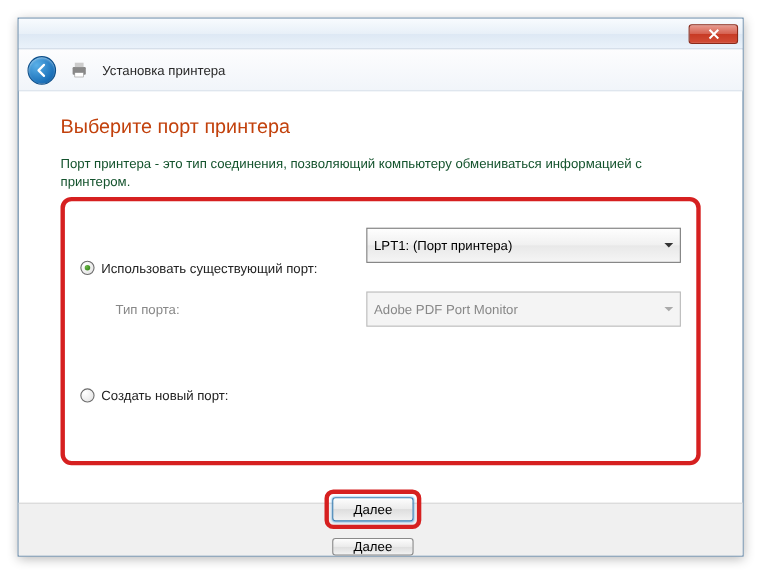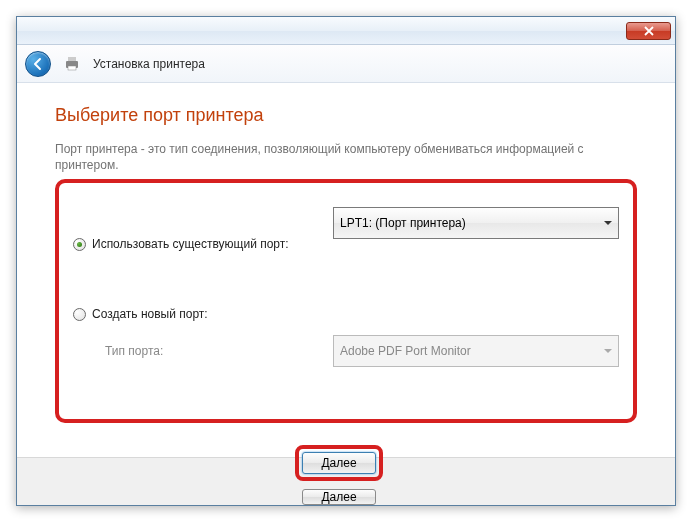--- a/index.html
+++ b/index.html
@@ -78,37 +78,37 @@
     .content {
       padding: 22px 38px 10px 38px;
     }
     .page-title {
       color: #c2410c;
       font-size: 18px;
       font-weight: normal;
       margin-bottom: 16px;
     }
     .description {
-      color: #737373;
+      color: #14532d;
       font-size: 12px;
       line-height: 1.3;
       margin-bottom: 6px;
     }
     .highlight-box {
       border: 4px solid #d62020;
       border-radius: 10px;
       padding: 12px 14px 38px 14px;
       margin-top: 2px;
     }
     .option-row {
       display: flex;
       align-items: center;
       margin-bottom: 14px;
     }
-    .radio-group { display: flex; align-items: center; margin-top: 42px; }
+    .radio-group { display: flex; align-items: flex-start; margin-top: 42px; }
     .radio {
       width: 13px;
       height: 13px;
       border-radius: 50%;
       border: 1px solid #6a6a6a;
       margin-right: 6px;
       display: flex;
       align-items: center;
       justify-content: center;
       background: radial-gradient(circle at 30% 30%, #fff, #e0e0e0);
@@ -226,35 +226,35 @@
           <span class="radio checked"></span>
           <span class="option-label">Использовать существующий порт:</span>
         </div>
         <div class="select-box">
           <span>LPT1: (Порт принтера)</span>
           <span class="select-arrow"></span>
         </div>
       </div>
 
       <div class="option-row">
+        <div class="left-col">
+          <span class="sublabel">Тип порта:</span>
+        </div>
+        <div class="select-box disabled">
+          <span>Adobe PDF Port Monitor</span>
+          <span class="select-arrow"></span>
+        </div>
+      </div>
+
+      <div class="option-row">
         <div class="left-col radio-group">
           <span class="radio"></span>
           <span class="option-label">Создать новый порт:</span>
         </div>
       </div>
-
-      <div class="option-row">
-        <div class="left-col">
-          <span class="sublabel">Тип порта:</span>
-        </div>
-        <div class="select-box disabled">
-          <span>Adobe PDF Port Monitor</span>
-          <span class="select-arrow"></span>
-        </div>
-      </div>
     </div>
   </div>
 
   <div class="footer">
     <div class="next-highlight">
       <div class="btn primary">Далее</div>
     </div>
     <div class="btn">Далее</div>
   </div>
 </div>

